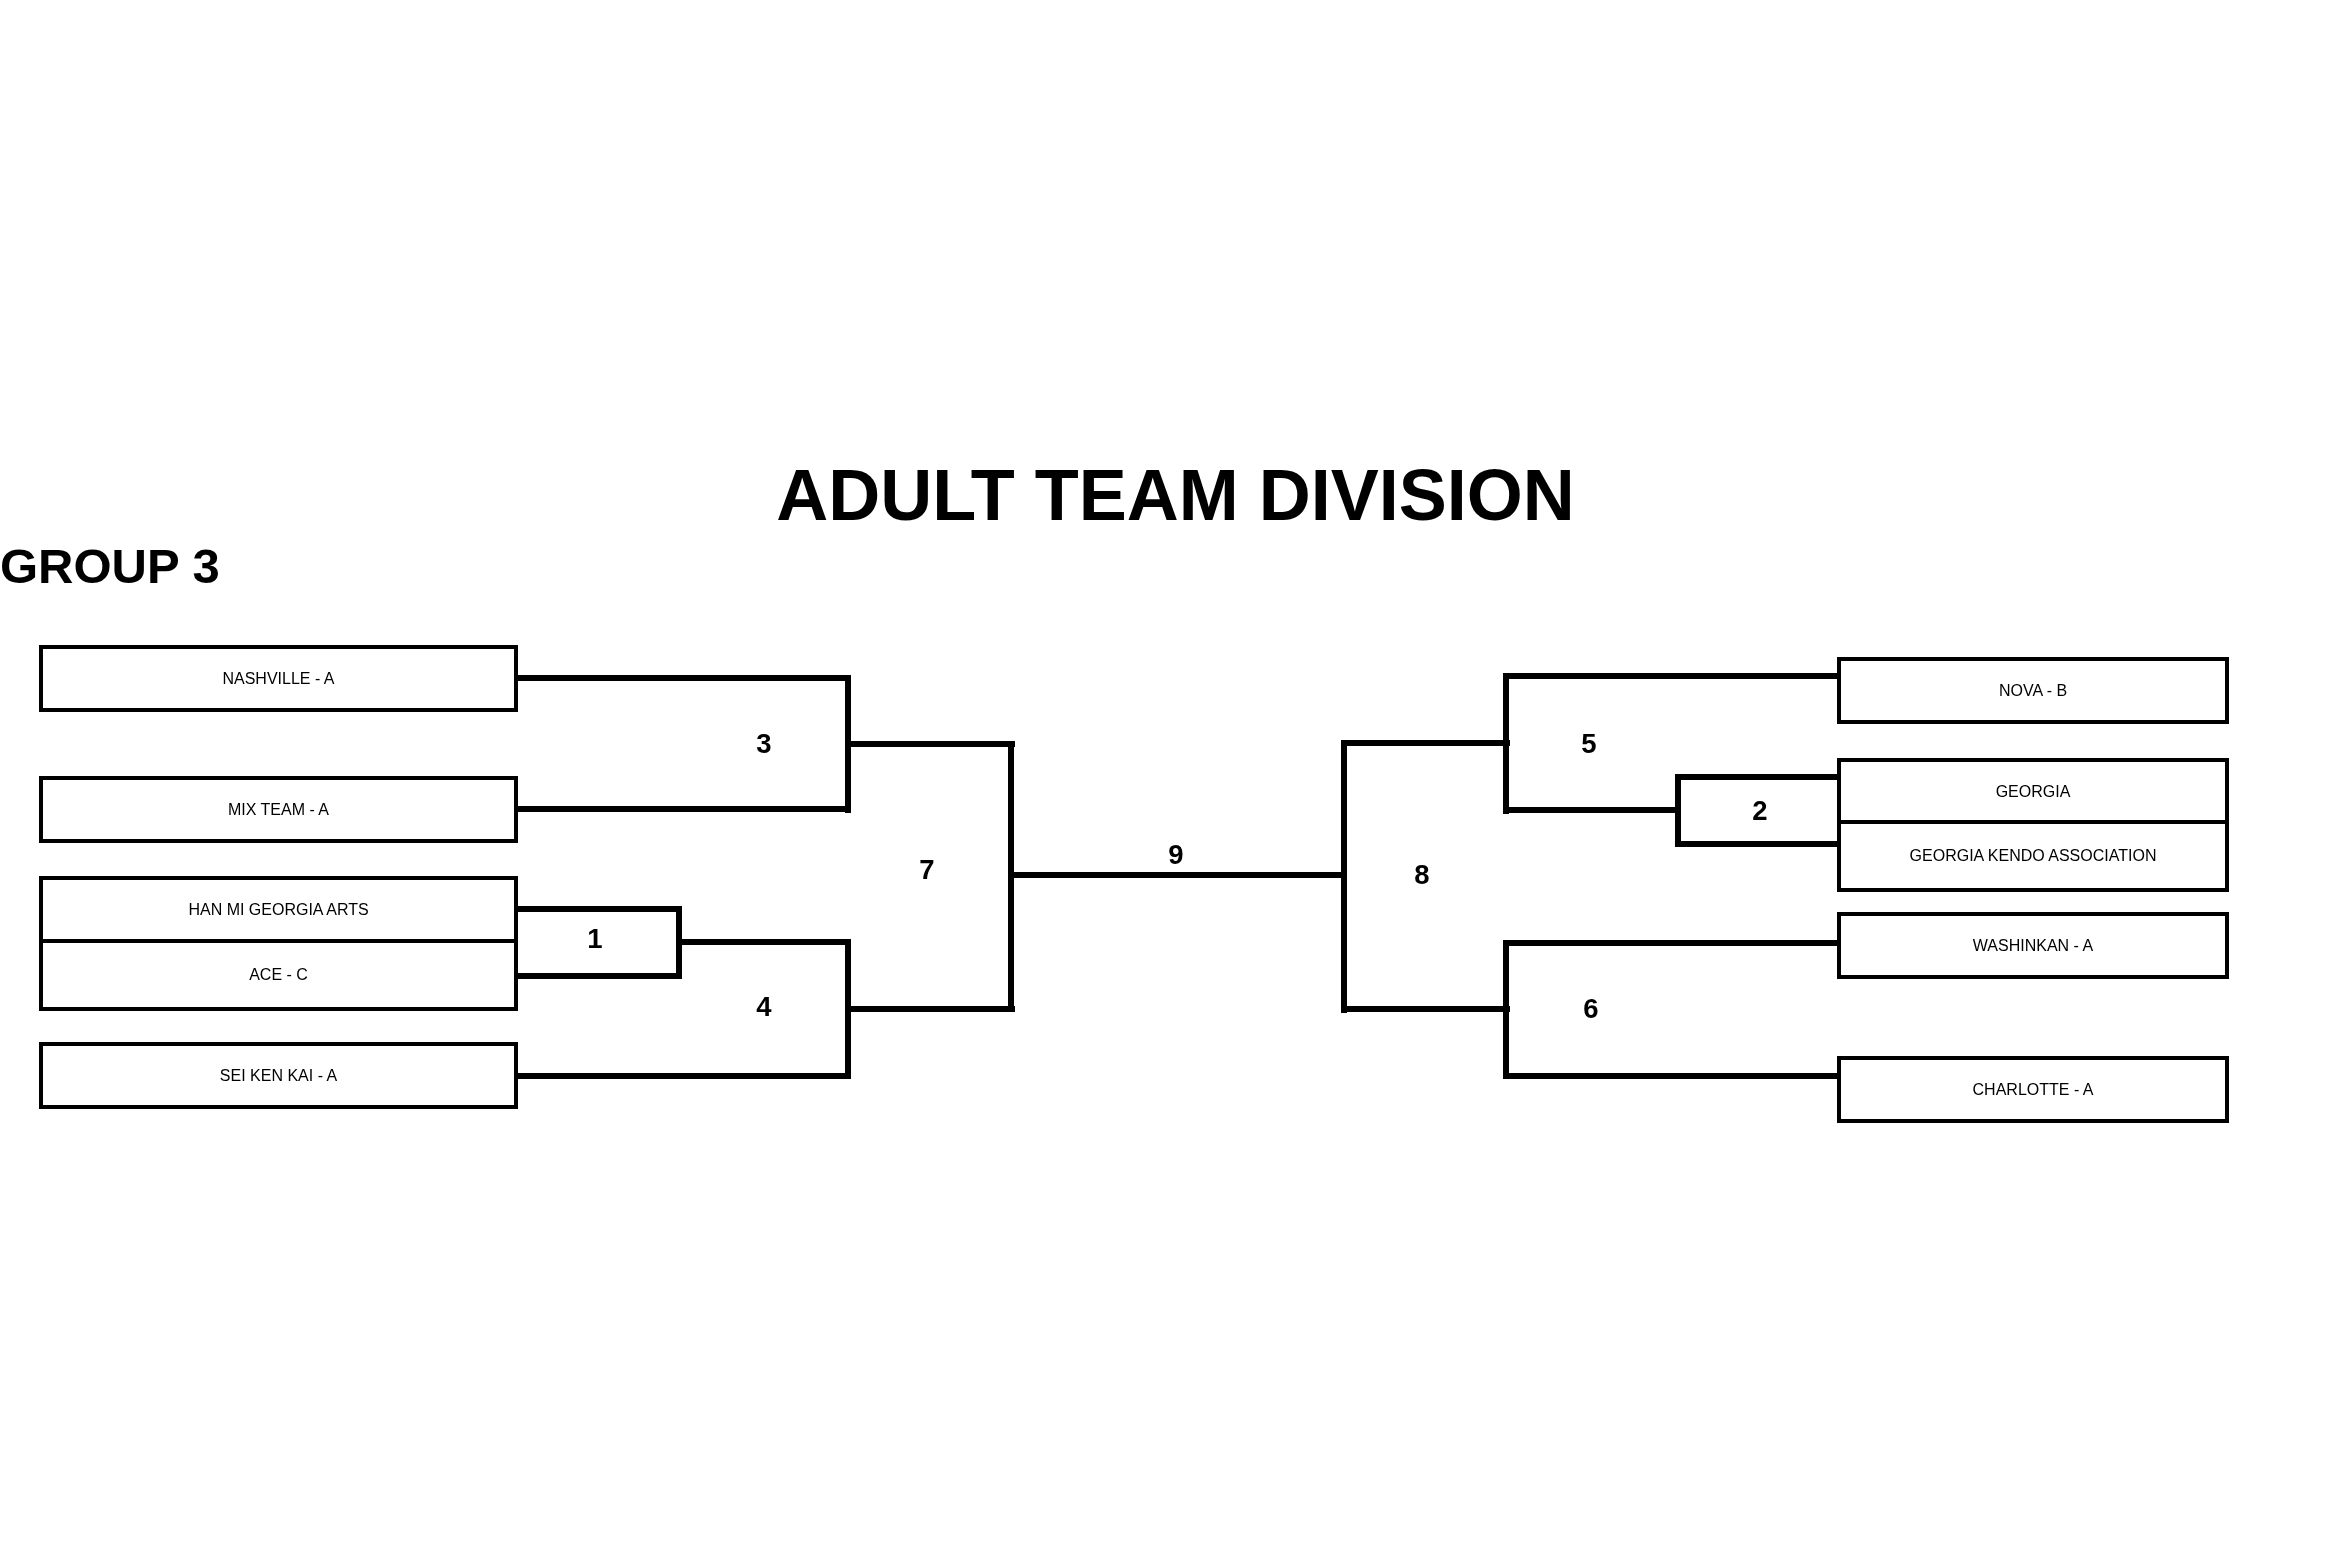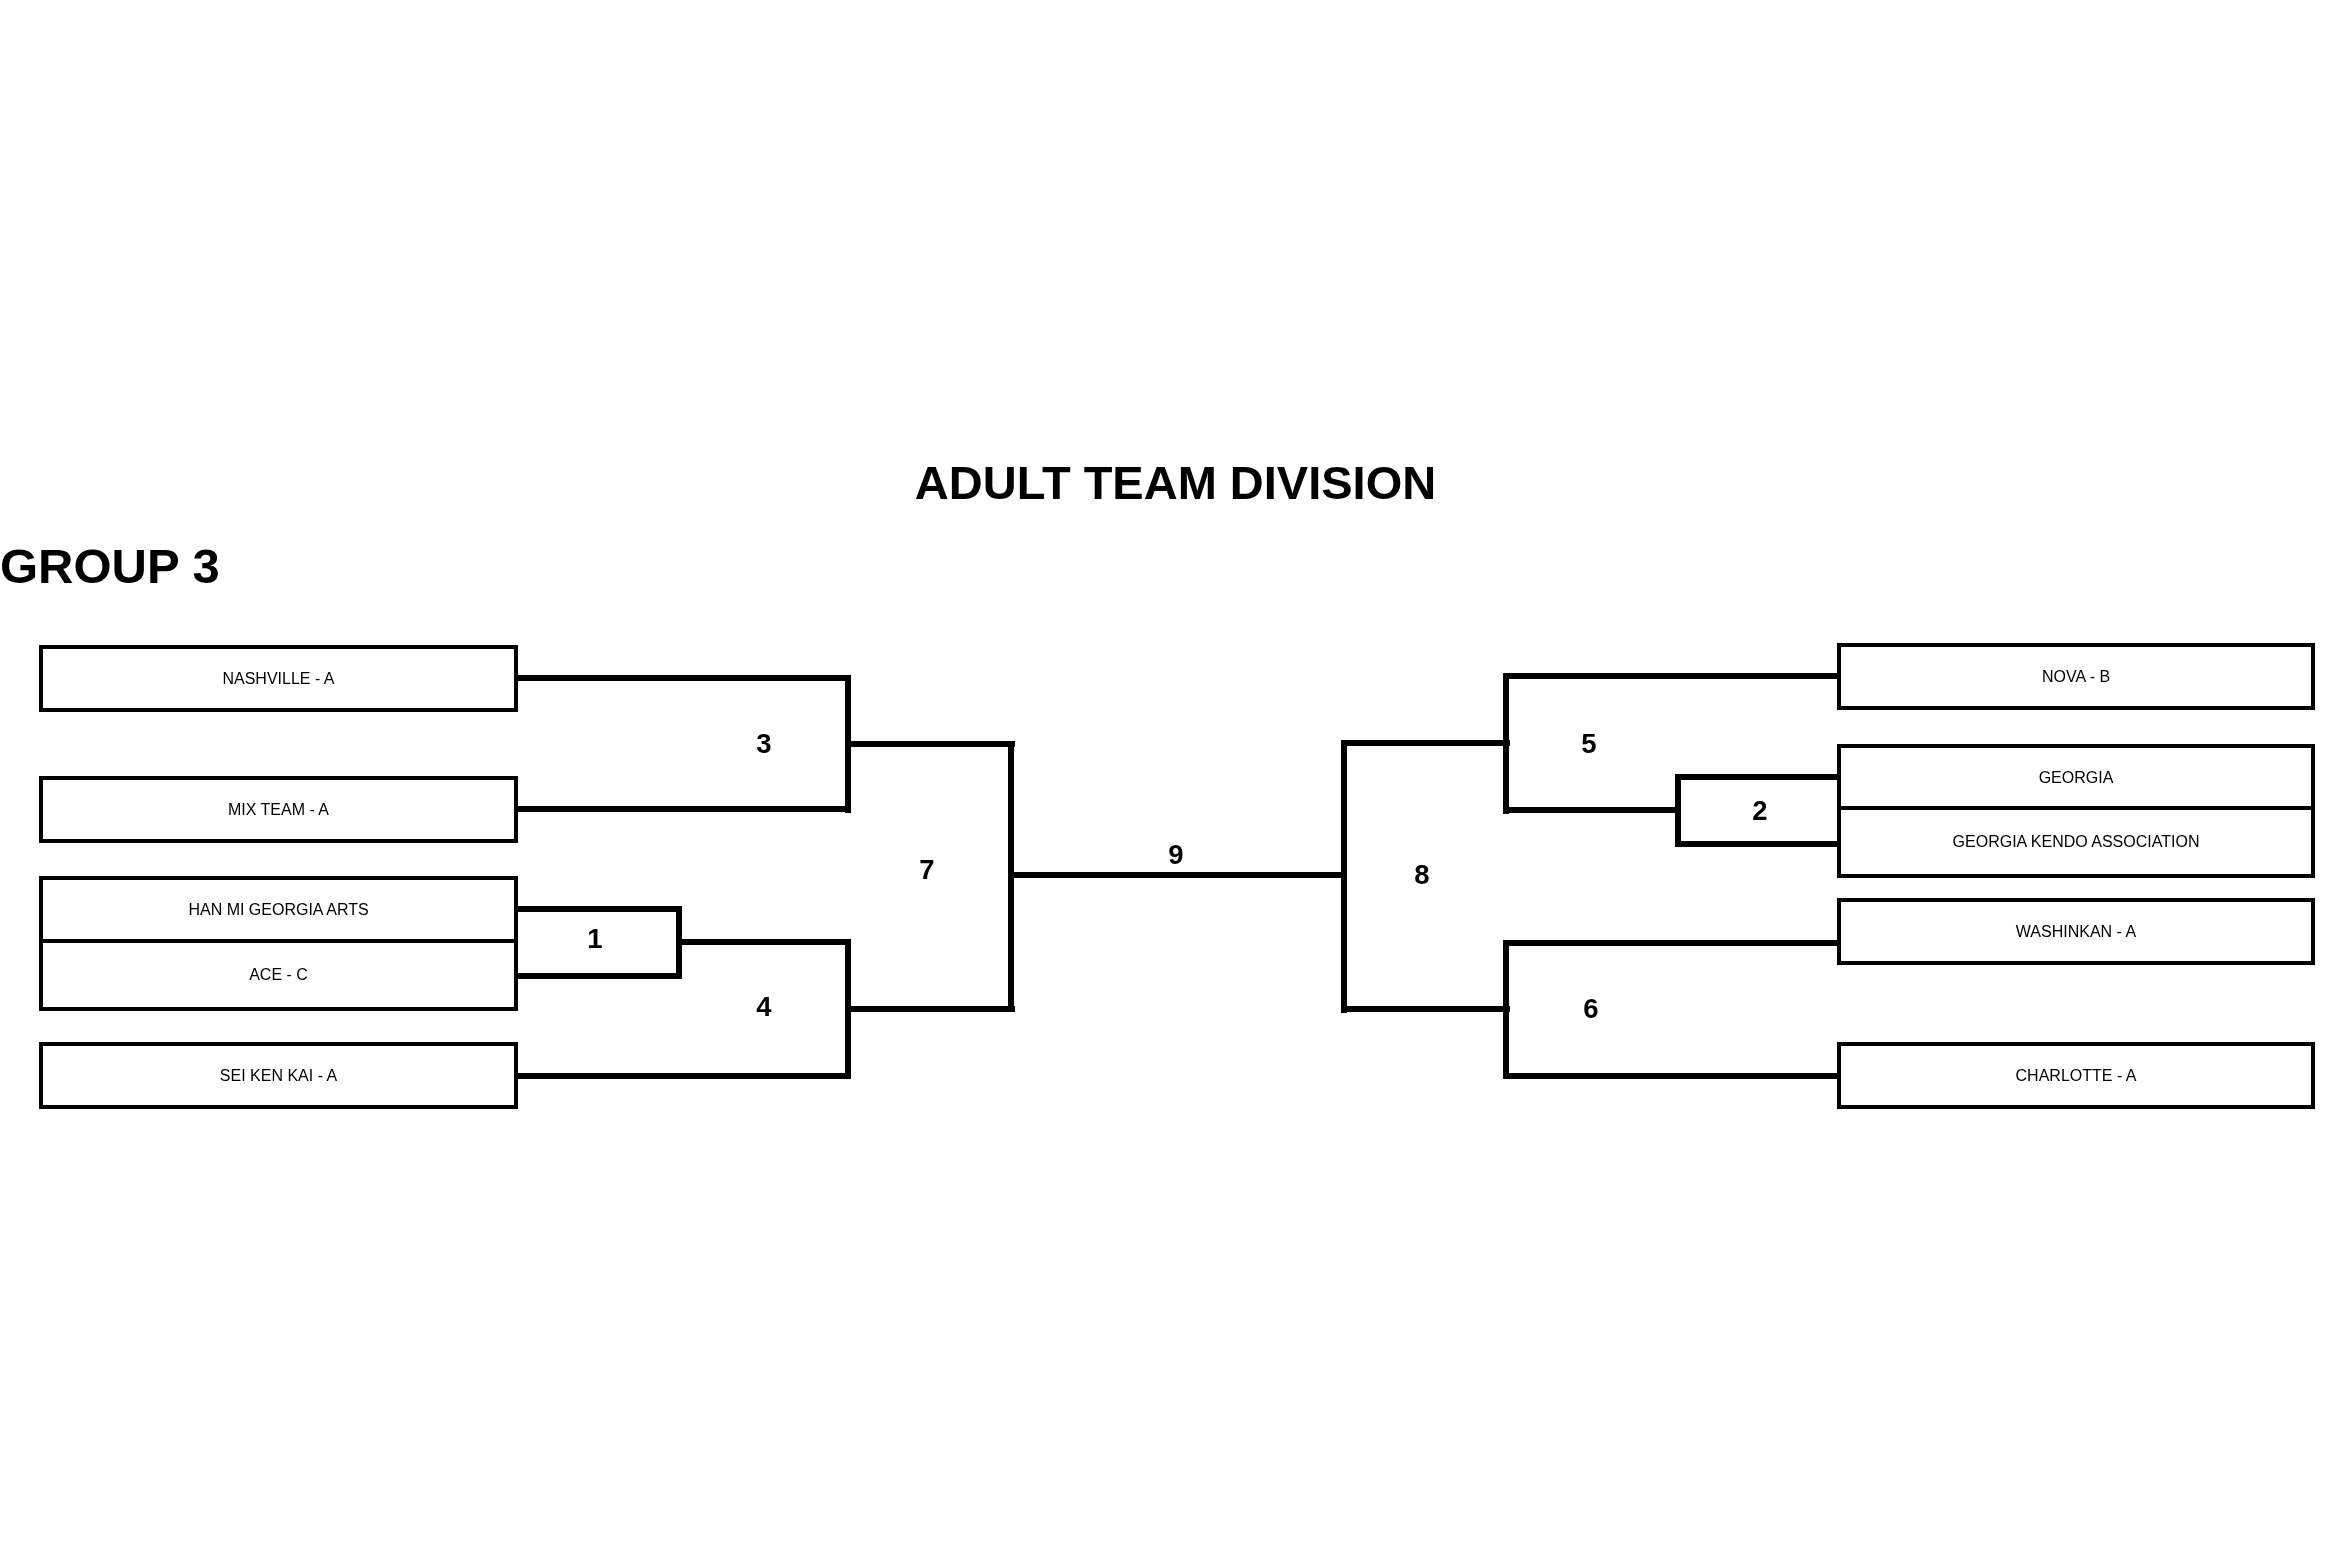--- a/index.html
+++ b/index.html
@@ -1,25 +1,25 @@
 <!DOCTYPE html>
 <html style="font-size:14.7px"><head>
 <meta charset="utf-8">
 <style>
   html,body{margin:0;padding:0;background:#fff;}
   #stage{position:relative;width:2351px;height:1568px;background:#ffffff;overflow:hidden;
          font-family:"Liberation Sans","DejaVu Sans",sans-serif;color:#000;}
   .title{position:absolute;left:0;right:0;top:459px;text-align:center;
-         font-size:47px;font-weight:bold;line-height:1.0;}
+         font-size:72px;font-weight:bold;line-height:1.0;}
   .subtitle{position:absolute;left:0;right:0;top:542px;
          font-size:49px;font-weight:bold;line-height:1.0;}
   .team{position:absolute;box-sizing:border-box;width:479px;height:67px;
         border:4.6px solid #000;background:#fff;display:flex;align-items:center;
         justify-content:center;font-size:16px;white-space:nowrap;}
-  .team.r{width:478px;}
+  .team.r{width:392px;margin-top:14px;}
   .team.tall{height:72px;}
   .hl{position:absolute;height:6.4px;background:#000;}
   .vl{position:absolute;width:6.4px;background:#000;}
   .num{position:absolute;transform:translate(-50%,-50%);font-size:27.5px;font-weight:bold;line-height:1;}
 </style>
 </head>
 <body>
 
 <div id="stage">
 

